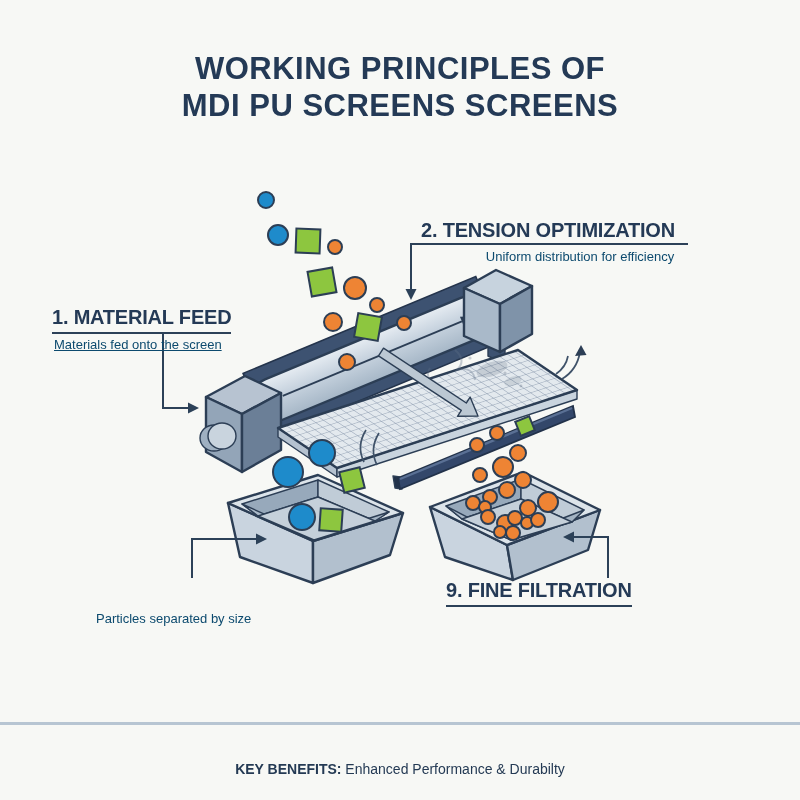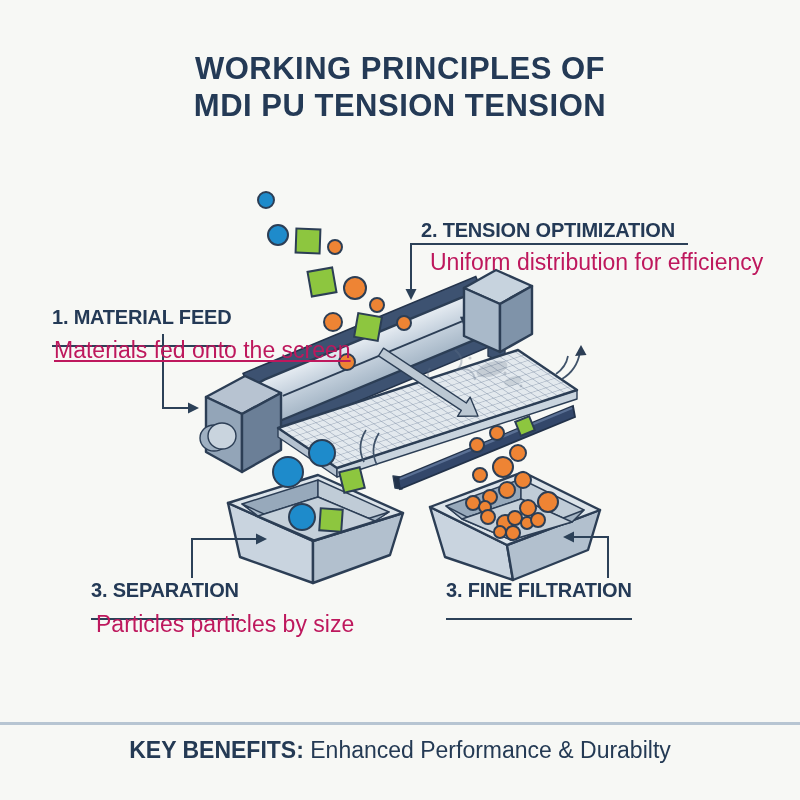--- a/index.html
+++ b/index.html
@@ -3,30 +3,30 @@
 <meta charset="utf-8">
 <style>
   html,body{margin:0;padding:0;background:#e9eaec;}
   .stage{position:relative;width:800px;height:800px;background:#f7f8f5;overflow:hidden;
          font-family:"Liberation Sans", sans-serif;color:#253a55;}
   .stage svg{position:absolute;left:0;top:0;}
   .txt{position:absolute;z-index:5;}
   .title{left:0;top:50px;width:800px;text-align:center;font-size:31px;line-height:37px;
          font-weight:700;letter-spacing:.5px;color:#243a56;}
   .co-head{font-size:20px;font-weight:700;color:#243a56;white-space:nowrap;display:inline-block;
-           border-bottom:2.4px solid #2c4158;padding-bottom:16px;letter-spacing:-.2px;}
+           border-bottom:2.4px solid #2c4158;padding-bottom:3px;letter-spacing:-.2px;}
   .co-head.noline{border-bottom:none;padding-bottom:0;}
-  .co-desc{font-size:23px;color:#be185d;white-space:nowrap;}
+  .co-desc{font-size:13px;color:#0c4a6e;white-space:nowrap;}
   .c1h{left:52px;top:306px;} .c1d{left:54px;top:337px;text-decoration:underline;}
   .c2h{left:408px;top:219px;width:280px;text-align:center;}
   .c2d{left:430px;top:249px;width:300px;text-align:center;}
   .c3h{left:91px;top:579px;} .c3d{left:96px;top:611px;}
   .c4h{left:446px;top:579px;} .c4d{left:451px;top:611px;}
   .divider{position:absolute;left:0;top:722px;width:800px;height:2.5px;background:#b7c5d2;z-index:4;}
-  .footer{left:0;top:737px;width:800px;text-align:center;font-size:23px;color:#243a54;}
+  .footer{left:0;top:761px;width:800px;text-align:center;font-size:14px;color:#243a54;}
   .footer .fb{font-weight:700;}
   
   .outl{stroke:#2c3e55;stroke-width:2.4;stroke-linejoin:round;}
   .outl15{stroke:#2c3e55;stroke-width:1.4;stroke-linejoin:round;}
   .rail{fill:#3d5271;stroke:#24344c;stroke-width:1.6;}
   .thin{stroke:#2c3e55;stroke-width:1.8;fill:none;}
   .thinfill{fill:#2c3e55;}
   .leader{stroke:#2c4158;stroke-width:2;fill:none;}
   .lah{fill:#2c4158;}
   .pt{stroke:#2c3e55;stroke-width:2;}
@@ -198,31 +198,30 @@
     </g>
     <g>
       <path class="leader" d="M608,578 V537 H574"></path>
       <polygon class="lah" points="574,531.5 563,537 574,542.5"></polygon>
     </g>
   </g>
 </svg>
 
   <div class="txt title">
     <div>WORKING PRINCIPLES OF</div>
-    <div>MDI PU TENSION TENSION</div>
+    <div>MDI PU SCREENS SCREENS</div>
   </div>
 
   <div class="txt co-head c1h">1. MATERIAL FEED</div>
   <div class="txt co-desc c1d">Materials fed onto the screen</div>
 
   <div class="txt co-head noline c2h">2. TENSION OPTIMIZATION</div>
   <div class="txt co-desc c2d">Uniform distribution for efficiency</div>
 
-  <div class="txt co-head c3h">3. SEPARATION</div>
-  <div class="txt co-desc c3d">Particles particles by size</div>
-
-  <div class="txt co-head c4h">3. FINE FILTRATION</div>
+  <div class="txt co-desc c3d">Particles separated by size</div>
+
+  <div class="txt co-head c4h">9. FINE FILTRATION</div>
 
   <div class="divider"></div>
   <div class="txt footer">
     <span class="fb">KEY BENEFITS:</span><span> Enhanced Performance &amp; Durabilty</span>
   </div>
 </div>
 
 </body></html>

